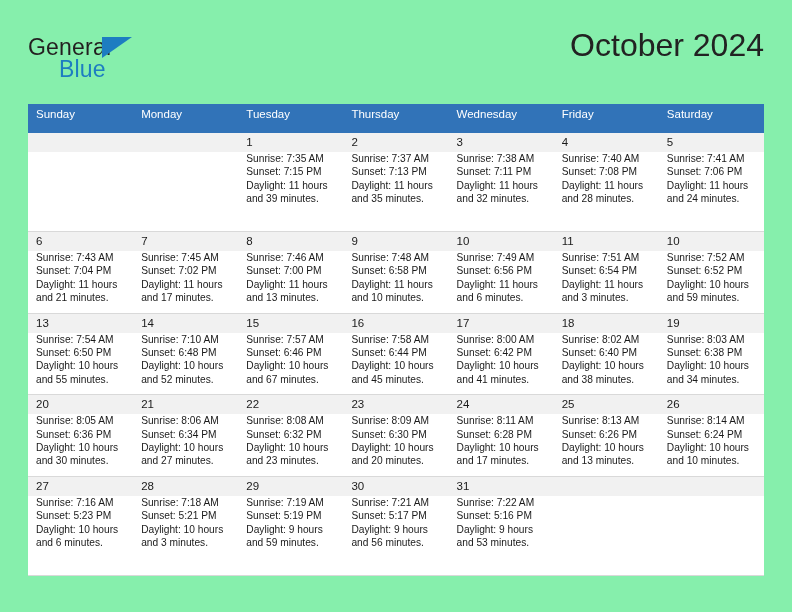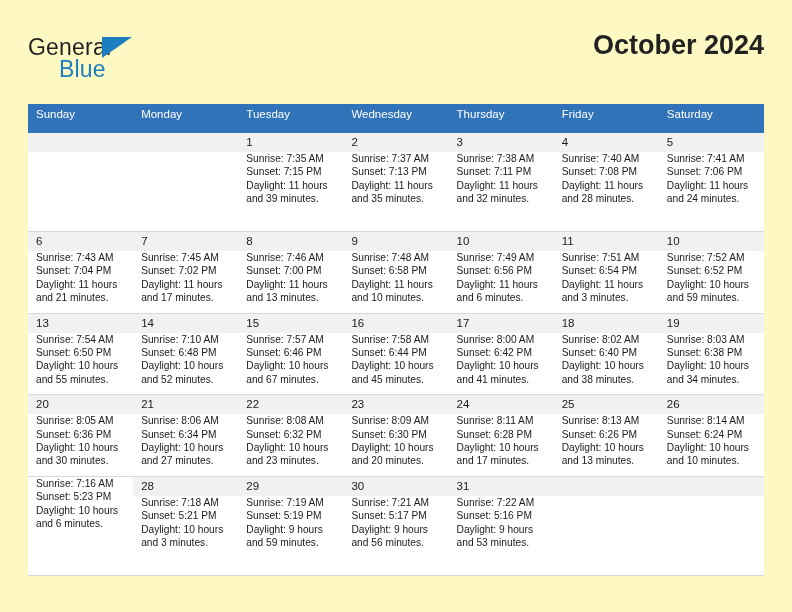--- a/index.html
+++ b/index.html
@@ -8,21 +8,21 @@
     height: 612px;
     background: #ffffff;
     font-family: "Liberation Sans", sans-serif;
     color: #000000;
     overflow: hidden;
   }
   #page {
     position: relative;
     width: 792px;
     height: 612px;
-    background: #fef9c3;
+    background: #86efac;
   }
 
   
   .top {
     position: absolute;
     left: 28px;
     top: 28px;
     width: 736px;
     height: 68px;
   }
@@ -58,22 +58,22 @@
     border-bottom: 21px solid transparent;
   }
 
   .titles {
     position: absolute;
     right: 0;
     top: 0;
     text-align: right;
   }
   .cal-title {
-    font-size: 27px;
-    font-weight: 700;
+    font-size: 32px;
+    font-weight: 400;
     color: #222222;
     line-height: 34px;
     white-space: nowrap;
   }
   .cal-sub {
     font-size: 15px;
     font-weight: 400;
     color: #222222;
     line-height: 22px;
     margin-top: 4px;
@@ -150,22 +150,22 @@
     <div class="titles">
       <div class="cal-title">October 2024</div>
     </div>
   </div>
 
   <div class="calendar">
     <div class="dow-row">
       <div class="dow">Sunday</div>
       <div class="dow">Monday</div>
       <div class="dow">Tuesday</div>
+      <div class="dow">Thursday</div>
       <div class="dow">Wednesday</div>
-      <div class="dow">Thursday</div>
       <div class="dow">Friday</div>
       <div class="dow">Saturday</div>
     </div>
     <div id="weeks-container">
         <div class="week">
           <div class="cell empty">
             <div class="datebar"></div>
             <div class="info">
               <div class="week-body-pad"></div>
             </div>
@@ -412,20 +412,21 @@
             <div class="info">
               <div>Sunrise: 8:14 AM</div>
               <div>Sunset: 6:24 PM</div>
               <div>Daylight: 10 hours</div>
               <div>and 10 minutes.</div>
             </div>
           </div>
         </div>
         <div class="week">
           <div class="cell">
+            <div class="datebar">27</div>
             <div class="info">
               <div>Sunrise: 7:16 AM</div>
               <div>Sunset: 5:23 PM</div>
               <div>Daylight: 10 hours</div>
               <div>and 6 minutes.</div>
             </div>
           </div>
           <div class="cell">
             <div class="datebar">28</div>
             <div class="info">

